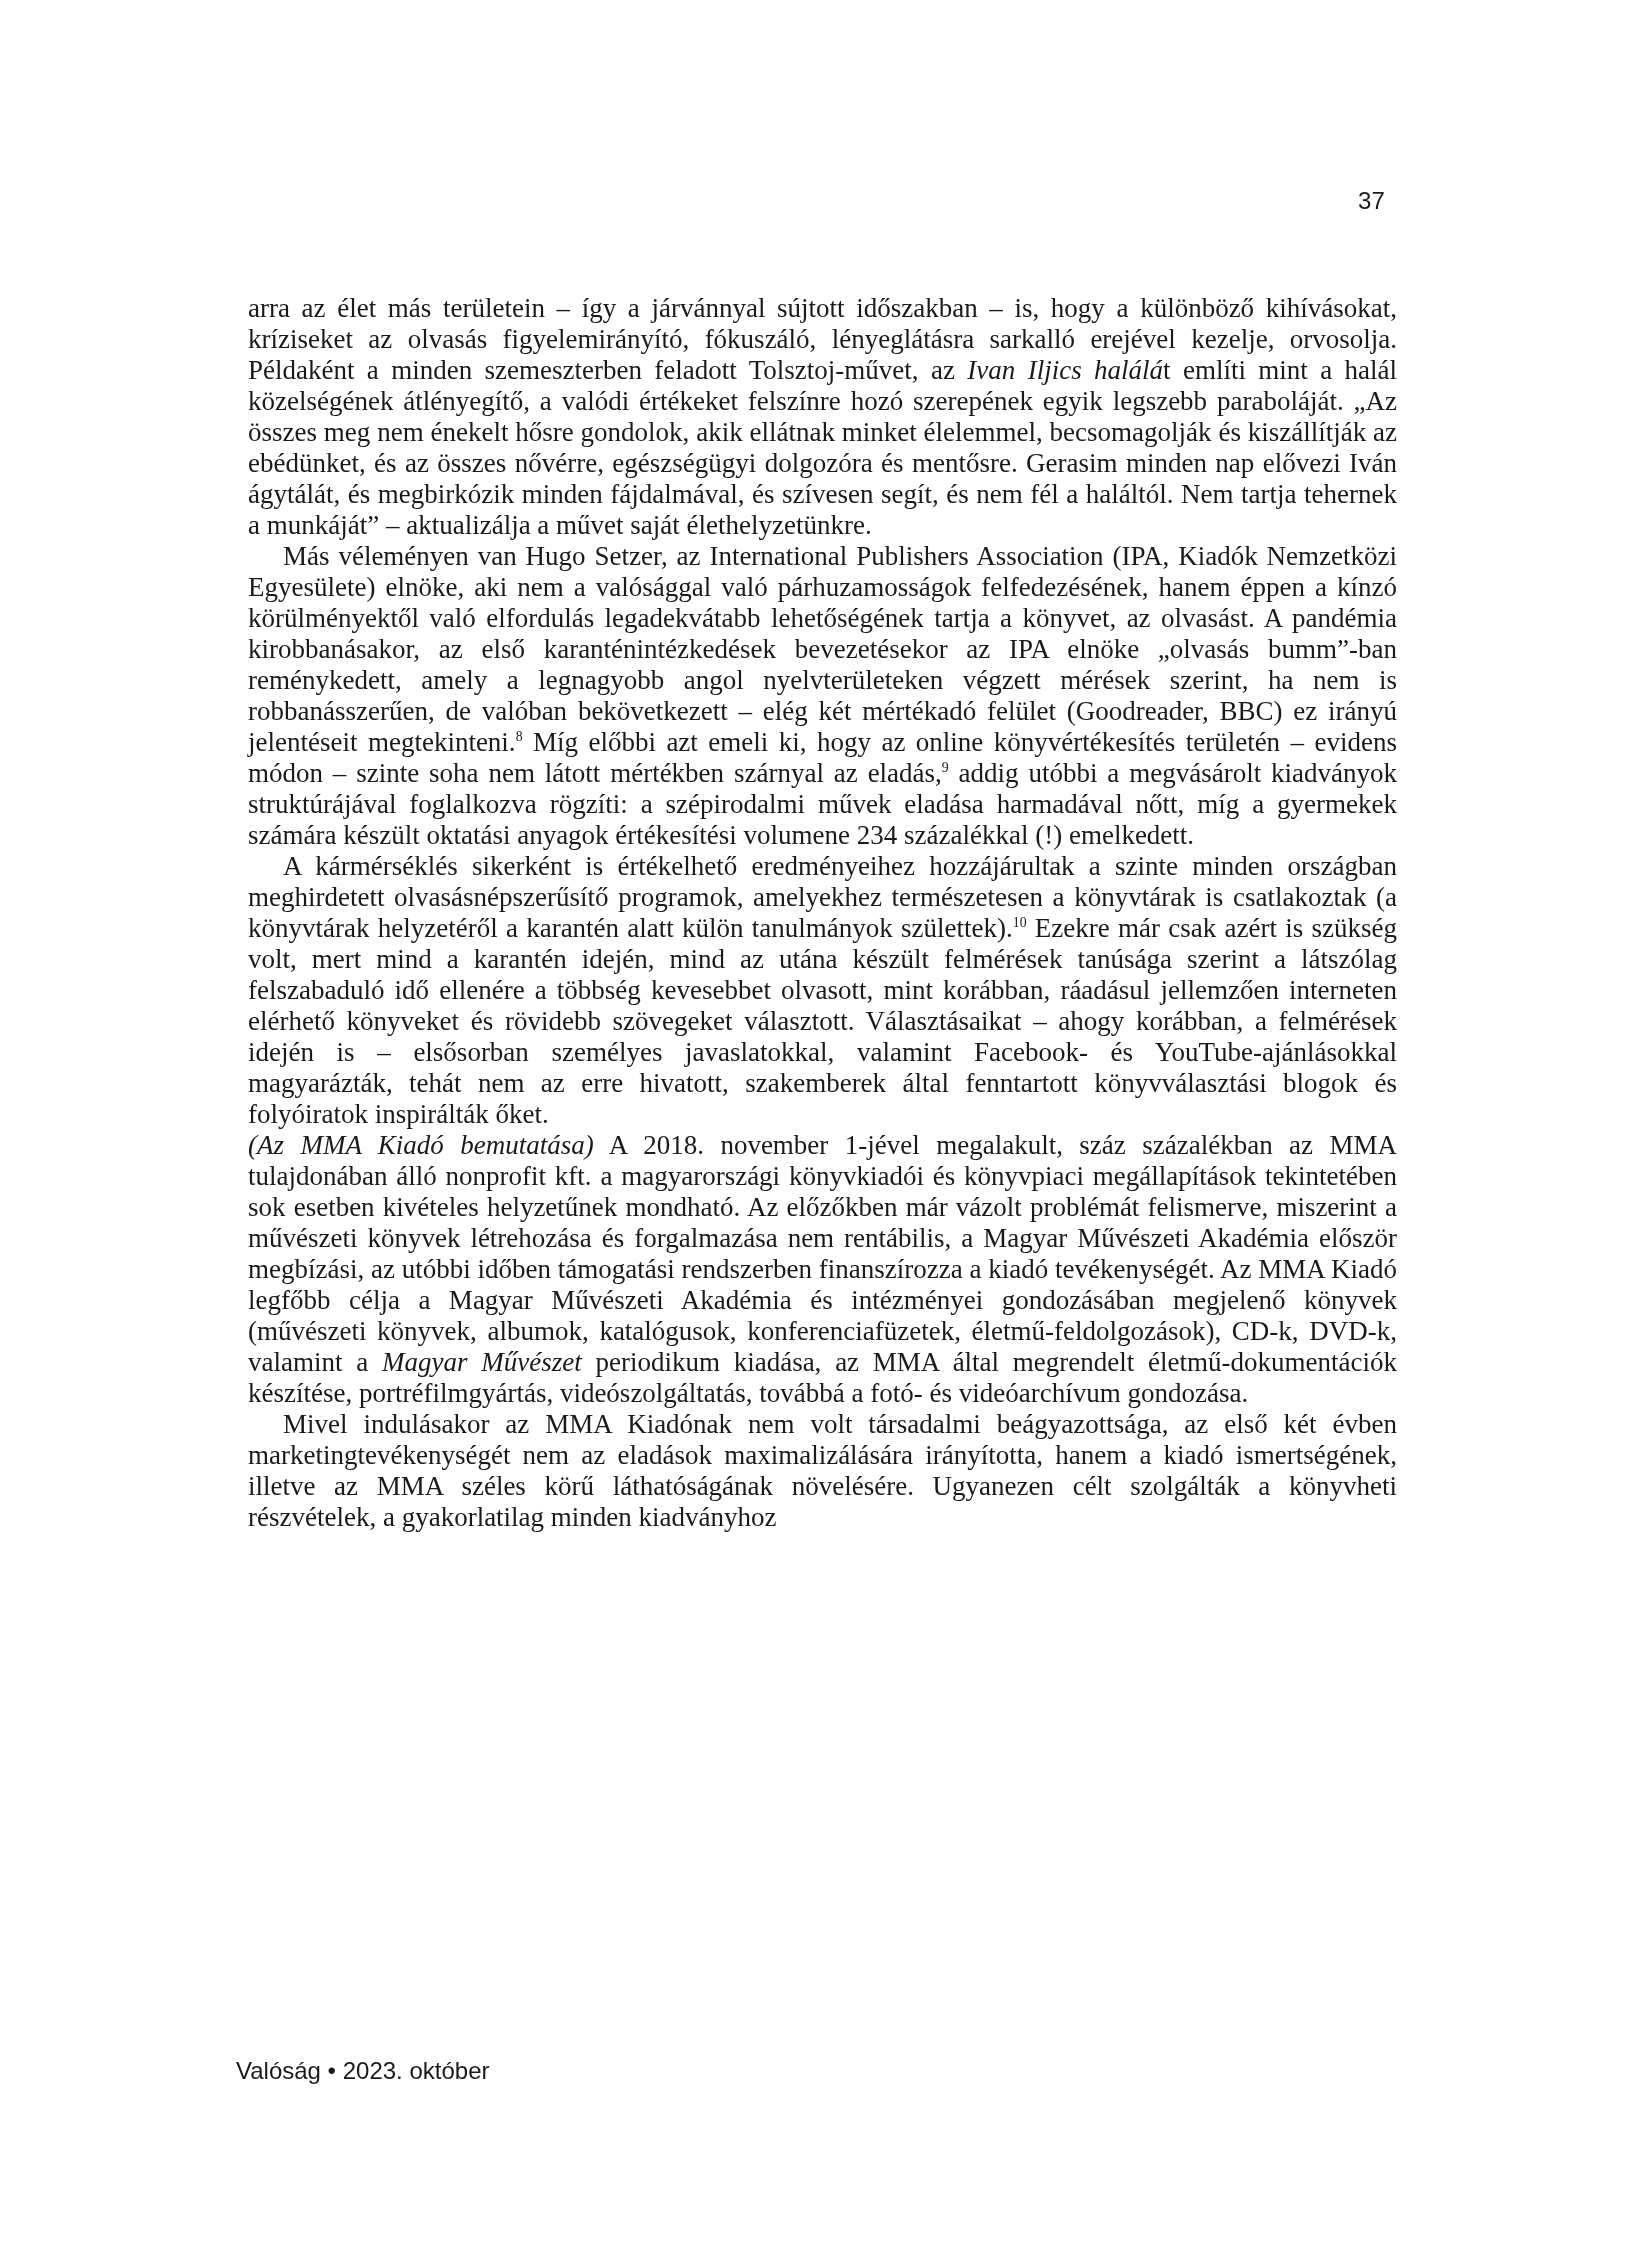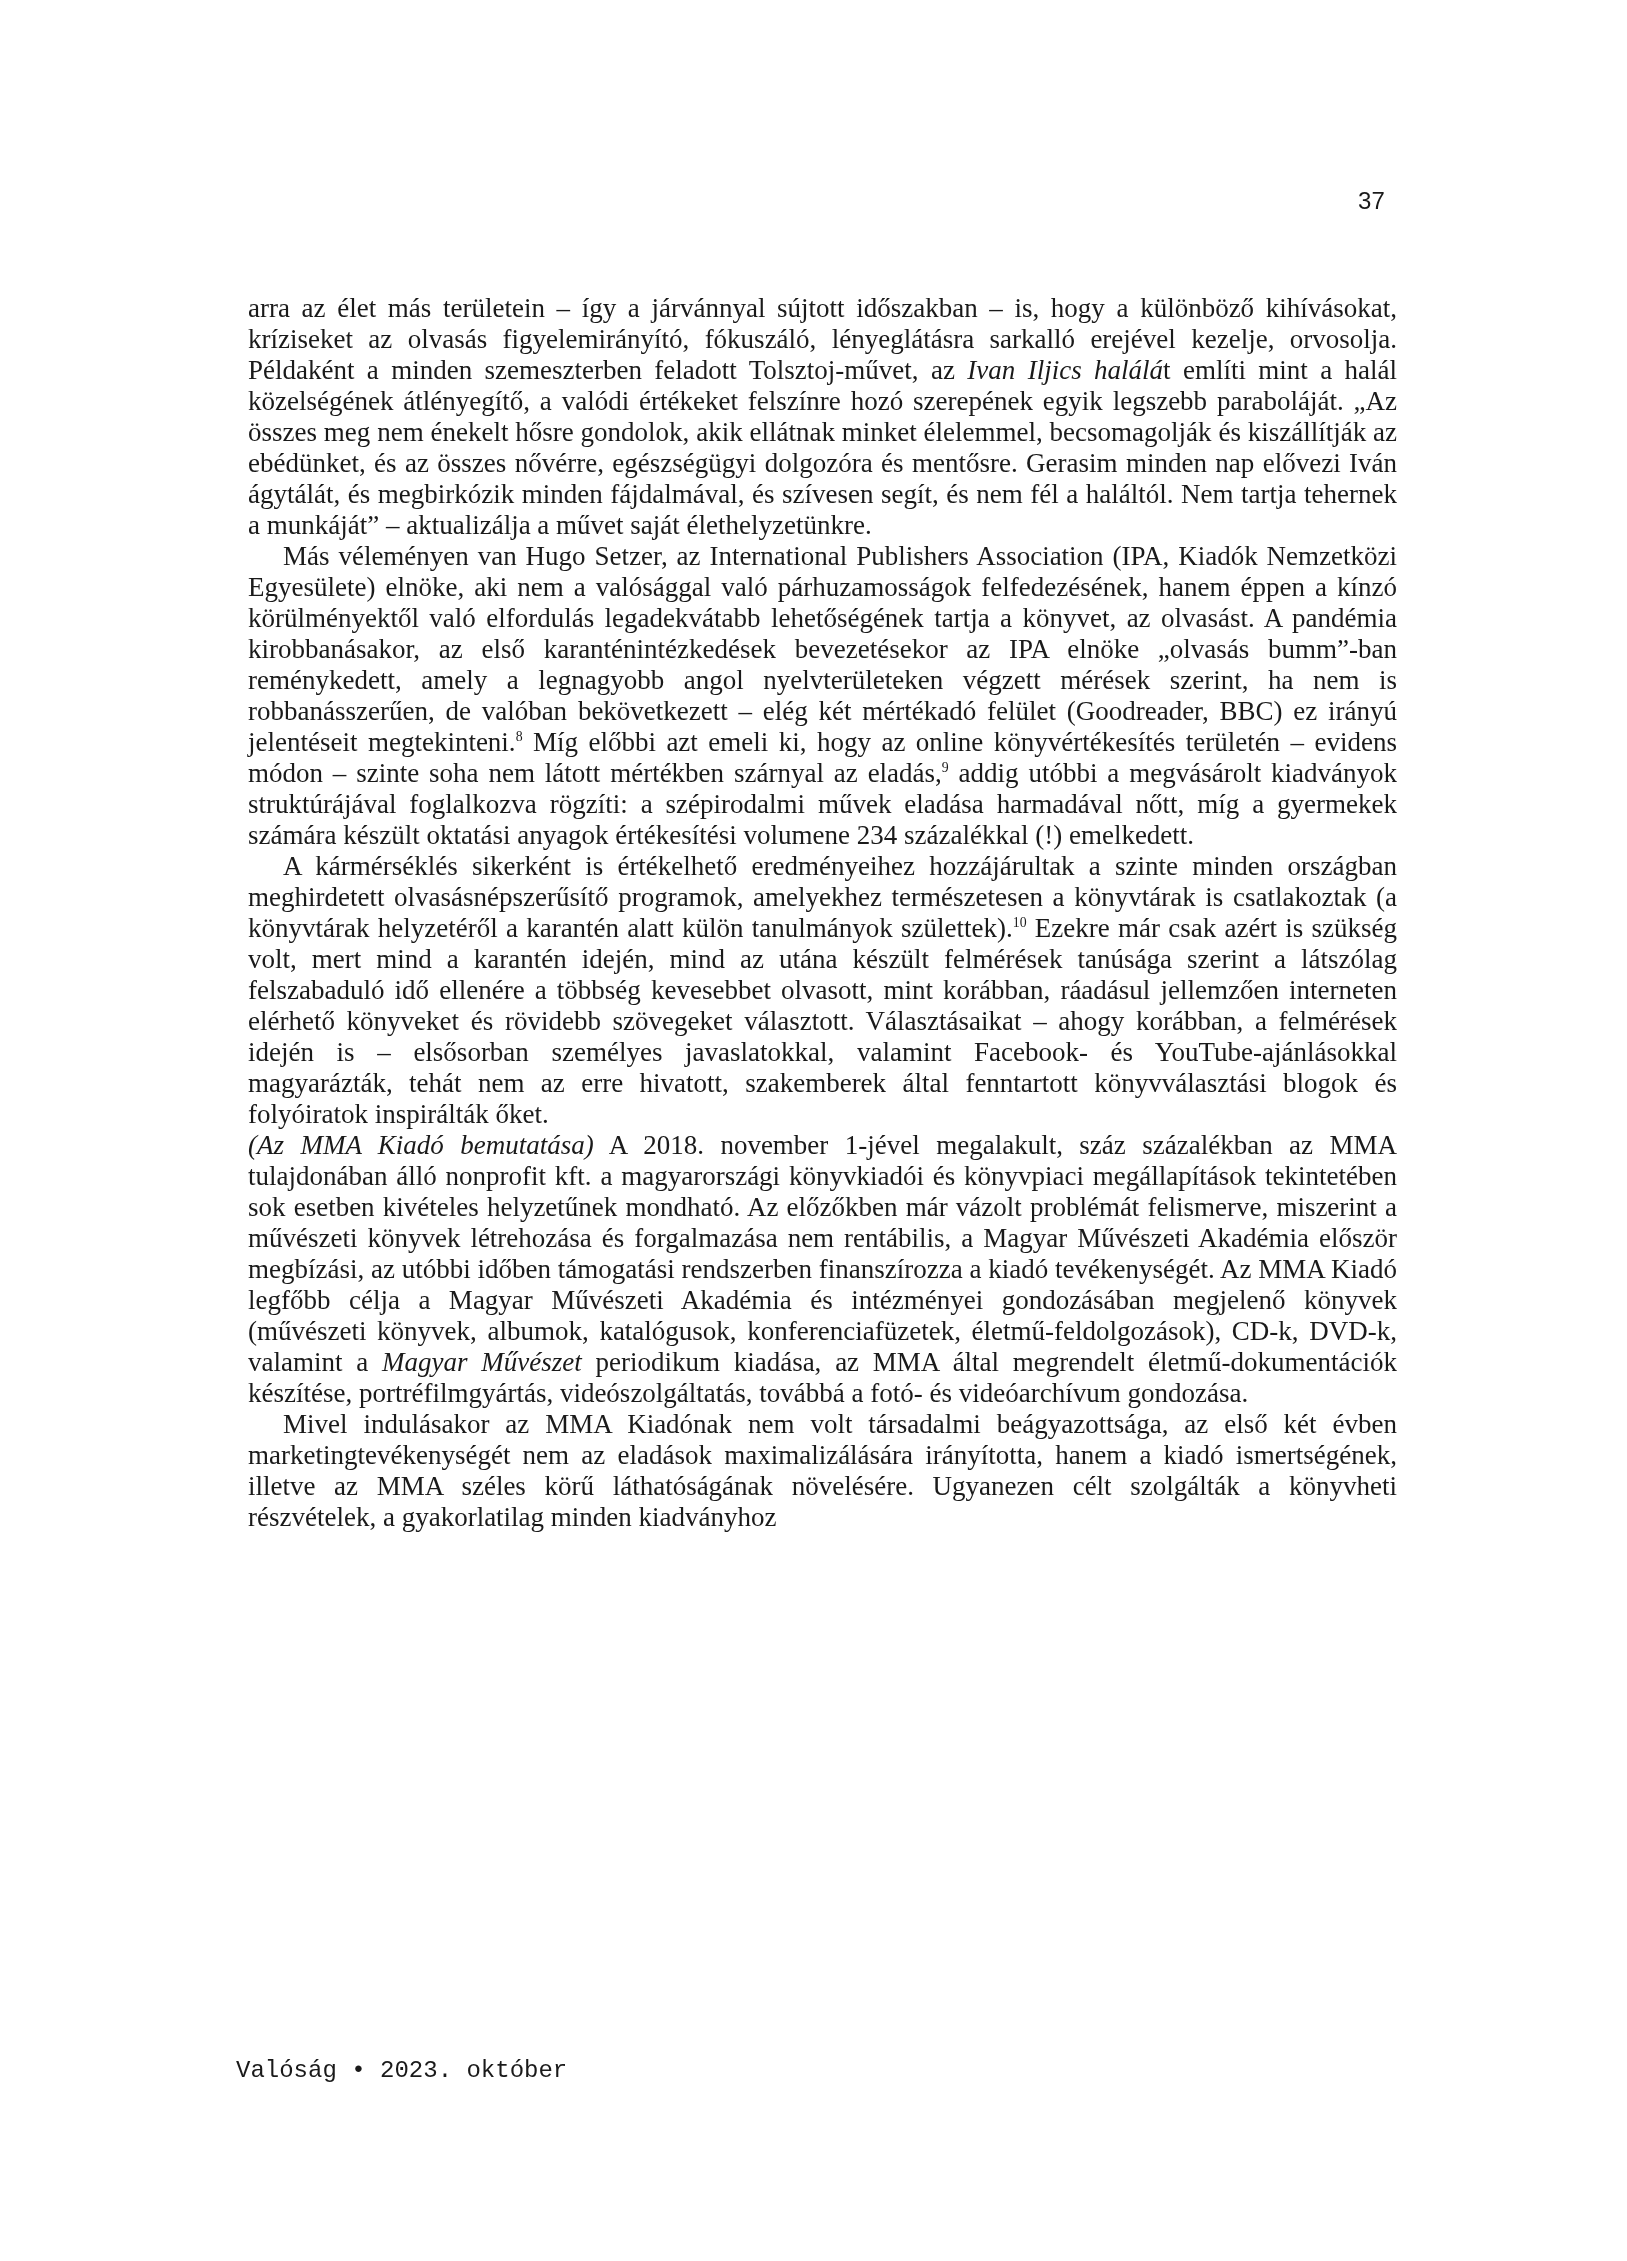--- a/index.html
+++ b/index.html
@@ -19,21 +19,21 @@
   }
   .body-text p { margin: 0; }
   .body-text p.indent { text-indent: 35px; }
   .body-text i { font-style: italic; }
   .body-text sup { font-size: 13.8px; line-height: 0; vertical-align: super; }
   .heading {
     margin-top: 31px !important; font-weight: bold; text-align: left;
   }
   .footer {
     position: absolute; left: 236px; top: 2057px;
-    font-family: Liberation Mono, monospace; font-size: 24px; color: #1a1a1a;
+    font-family: Liberation Sans, sans-serif; font-size: 24px; color: #1a1a1a;
   }
 </style>
 </head>
 <body>
 
 <div class="page">
 
   <div class="running-head">
     <span class="pageno">37</span>
   </div>

